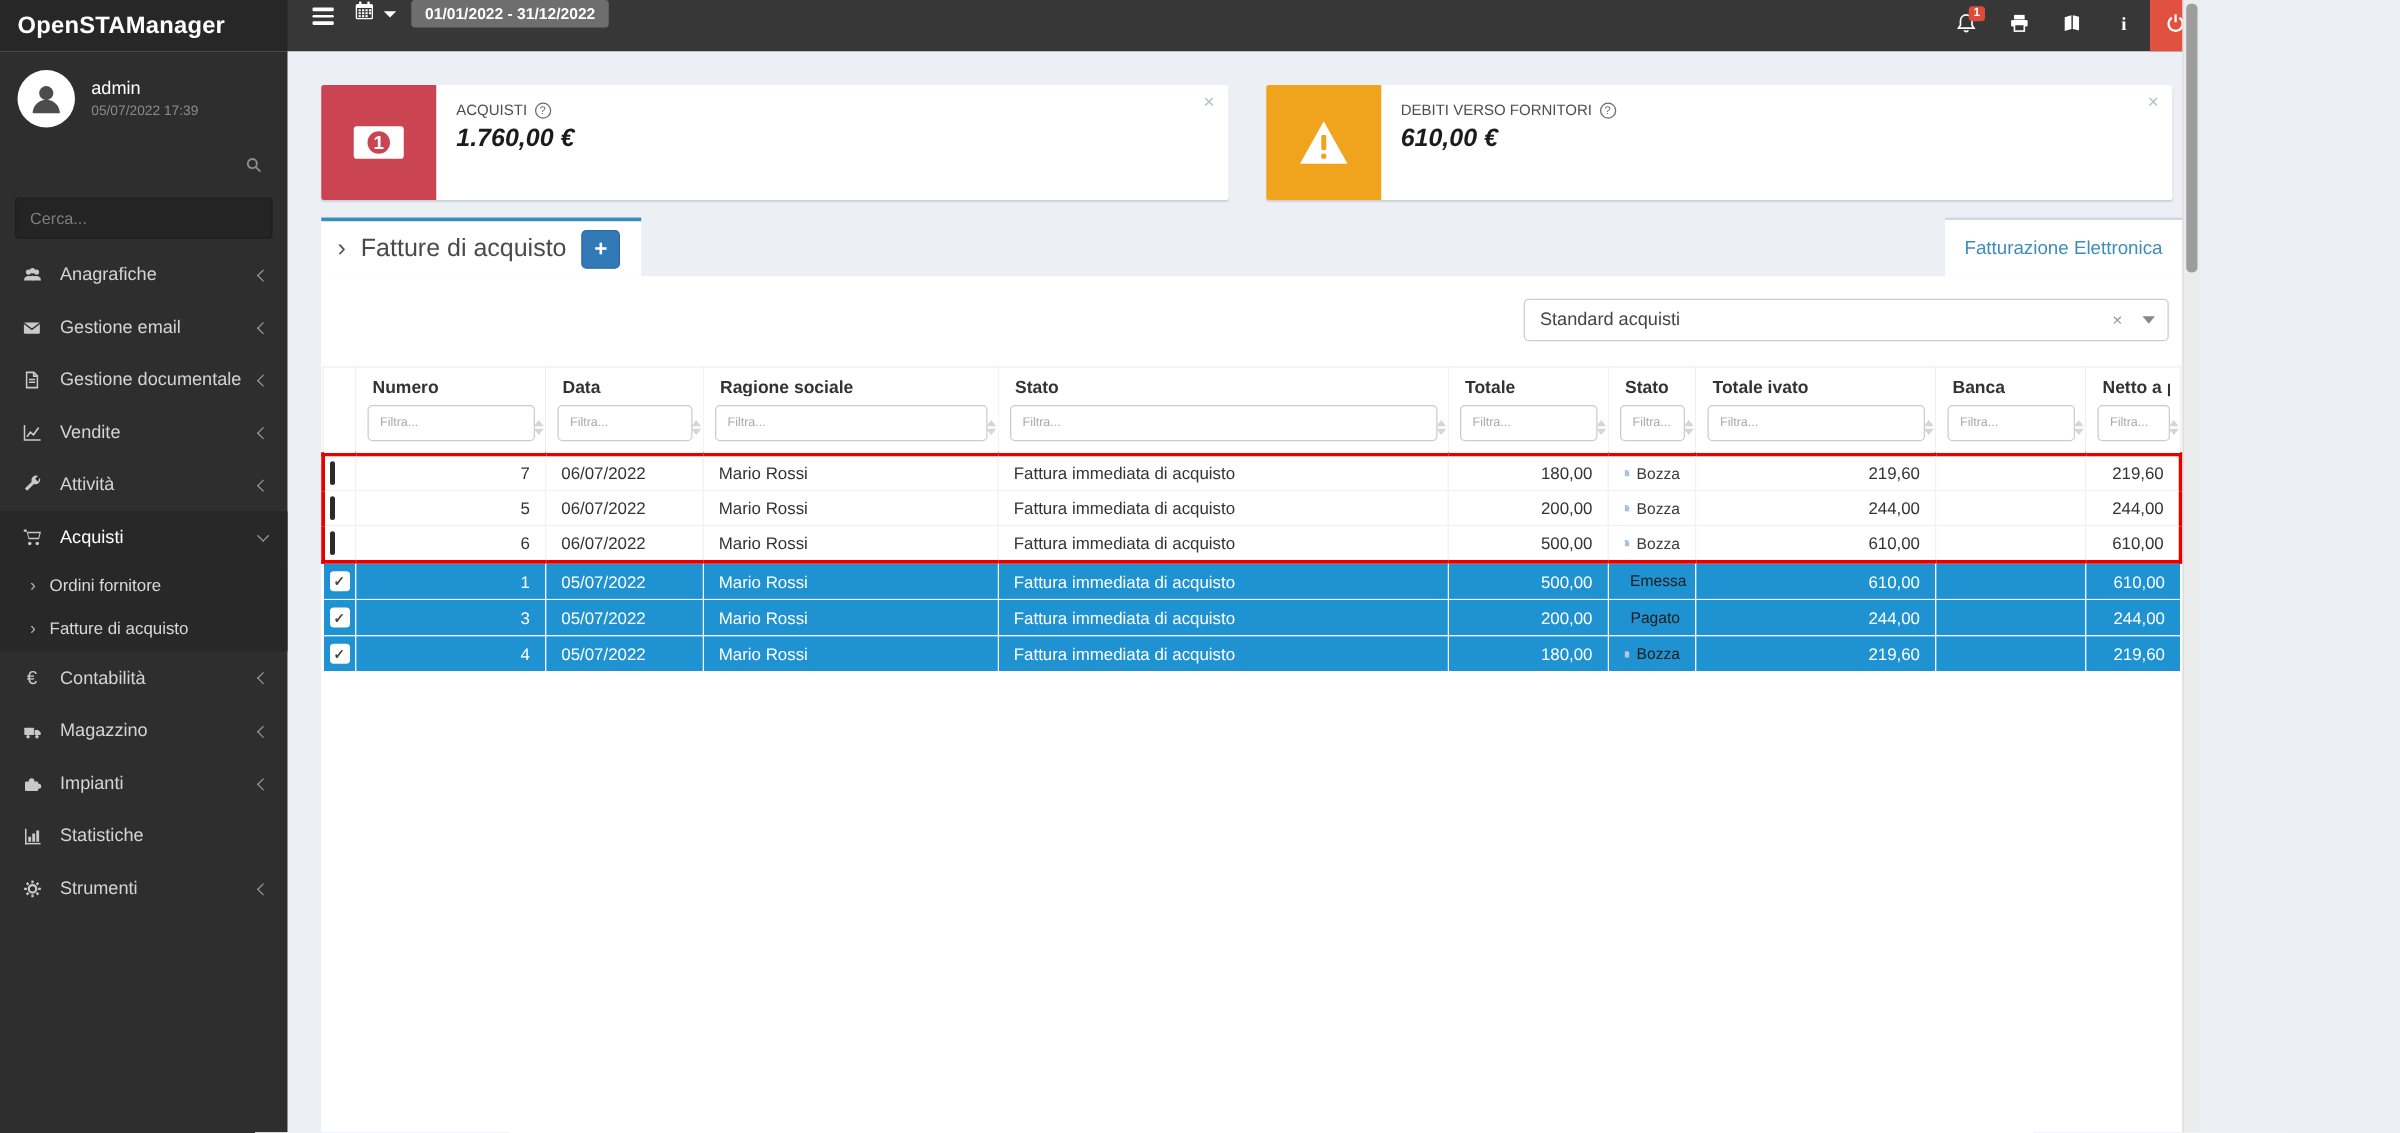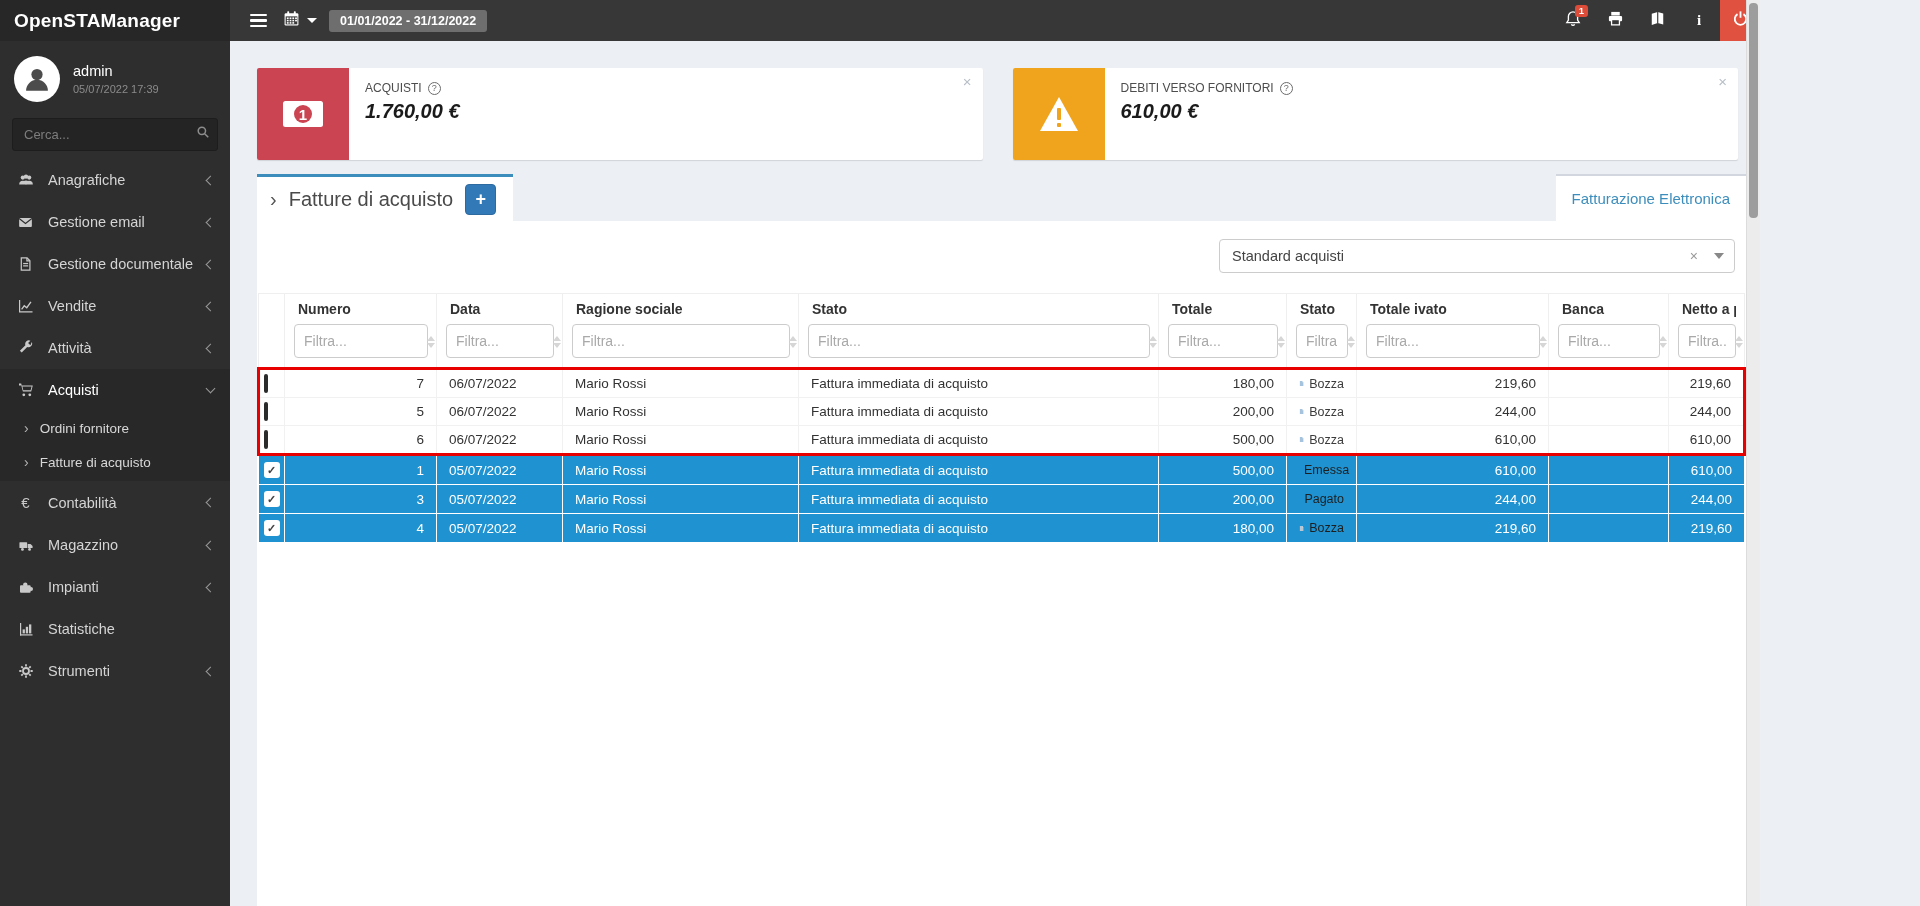--- a/index.html
+++ b/index.html
@@ -4,21 +4,21 @@
 <style>
   * { margin:0; padding:0; box-sizing:border-box; }
   html,body { background:#ecf0f5; }
   .app { position:relative; width:1760px; height:906px; overflow:hidden;
          font-family:"Liberation Sans", sans-serif; background:#ecf0f5; }
 
   
   .topbar { position:absolute; top:0; left:0; right:0; height:41px; background:#373737; display:flex; z-index:6; }
   .logo { width:230px; background:#272727; color:#fff; font-weight:bold; font-size:19px;
           display:flex; align-items:center; padding-left:14px; letter-spacing:.2px; cursor:pointer; }
-  .topbar-main { flex:1; display:flex; align-items:center; gap:12px; padding-left:16px; }
+  .topbar-main { flex:1; display:flex; align-items:flex-start; gap:12px; padding-left:16px; }
   .hamburger { display:flex; flex-direction:column; gap:3px; cursor:pointer; padding:6px 4px; }
   .hamburger i { width:17px; height:2.5px; background:#fff; border-radius:1px; display:block; }
   .cal-btn { display:flex; align-items:center; gap:7px; color:#fff; cursor:pointer; }
   .caret-down { width:0; height:0; border-left:5px solid transparent; border-right:5px solid transparent; border-top:5px solid #fff; }
   .date-pill { background:#6e6e6e; color:#fff; font-size:12.5px; font-weight:bold; padding:4px 11px; border-radius:3px; cursor:pointer; }
   .topbar-right { margin-left:auto; display:flex; align-items:center; height:100%; }
   .top-icon { width:42px; height:100%; display:flex; align-items:center; justify-content:center; position:relative; color:#fff; cursor:pointer; }
   .badge { position:absolute; top:5px; right:6px; background:#dd4b39; color:#fff; font-size:9.5px;
            font-weight:bold; padding:1px 4px; border-radius:3px; line-height:1.1; }
   .info-i { color:#fff; font-weight:bold; font-size:15px; font-family:"Liberation Serif", serif; }
@@ -28,21 +28,21 @@
   .scrollbar { position:absolute; top:0; right:0; bottom:0; width:14px; background:#ececec; border-left:1px solid #dcdcdc; z-index:7; }
   .scroll-thumb { position:absolute; top:3px; left:2px; width:9px; height:215px; background:#9d9d9d; border-radius:4px; }
 
   
   .sidebar { position:absolute; top:41px; left:0; bottom:0; width:230px; background:#2e2e2e; color:#ccc; z-index:5; }
   .user-panel { display:flex; gap:13px; align-items:center; padding:15px 14px 12px; }
   .avatar { width:46px; height:46px; background:#fff; border-radius:50%; display:flex; align-items:center; justify-content:center; color:#4c4c4c; flex:none; }
   .user-name { color:#fff; font-size:14.5px; font-weight:normal; }
   .user-date { color:#8b8b8b; font-size:11px; margin-top:4px; }
   .search-wrap { margin:4px 12px 8px; position:relative; }
-  .search-input { width:100%; background:#242424; border:1px solid #1d1d1d; color:#3b82f6; padding:8px 32px 8px 11px; font-size:13px; border-radius:3px; outline:none; }
+  .search-input { width:100%; background:#242424; border:1px solid #1d1d1d; color:#3b82f6; padding:8px 32px 8px 11px; font-size:13px; border-radius:3px; outline:none;margin-top:40px; }
   .search-input::placeholder { color:#7d7d7d; }
   .search-btn { position:absolute; right:8px; top:7px; color:#8d8d8d; background:none; border:none; cursor:pointer; }
   .menu { list-style:none; font-size:14.5px; margin-top:4px; }
   .menu-item { display:flex; align-items:center; gap:13px; padding:13px 16px; color:#d4d4d4; cursor:pointer; }
   .menu-item .micon { width:19px; display:flex; justify-content:center; color:#c9c9c9; font-size:15px; }
   .chev { margin-left:auto; width:7px; height:7px; border-left:1.6px solid #9a9a9a; border-bottom:1.6px solid #9a9a9a; transform:rotate(45deg); }
   .chev.down { transform:rotate(-45deg); margin-top:-3px; }
   .menu-item.active-parent { background:#282828; color:#fff; }
   .submenu { list-style:none; background:#282828; padding-bottom:2px; }
   .submenu-item { display:flex; align-items:center; gap:11px; padding:9px 16px 9px 24px; font-size:13.5px; color:#d8d8d8; cursor:pointer; }
@@ -76,21 +76,21 @@
   .select2 { width:516px; height:34px; border:1px solid #ccc; border-radius:4px; display:flex; align-items:center;
              padding:0 10px 0 12px; font-size:14.5px; color:#444; cursor:pointer; background:#fff; }
   .select2-value { flex:1; }
   .select2-clear { color:#999; font-size:14px; margin-right:16px; cursor:pointer; }
   .select2-caret { width:0; height:0; border-left:5px solid transparent; border-right:5px solid transparent; border-top:6px solid #888; cursor:pointer; }
 
   
   table { width:100%; border-collapse:collapse; table-layout:fixed; font-size:13.5px; color:#333; }
   th { border:1px solid #efefef; background:#fff; text-align:left; vertical-align:top; padding:7px 8px 9px 9px; position:relative; }
   .th-label { font-weight:bold; font-size:14px; color:#333; margin:0 0 7px 4px; white-space:nowrap; overflow:hidden; }
-  .filter-input { width:100%; border:1px solid #ccc; border-radius:4px; padding:8px 9px; font-size:14px; color:#555; outline:none; }
+  .filter-input { width:100%; border:1px solid #ccc; border-radius:4px; padding:8px 9px; font-size:10px; color:#555; outline:none; }
   .filter-input::placeholder { color:#a9a9a9; }
   .carets { position:absolute; right:1px; top:42px; display:flex; flex-direction:column; gap:2px; cursor:pointer; }
   .carets .up { width:0; height:0; border-left:4px solid transparent; border-right:4px solid transparent; border-bottom:5px solid #d6d6d6; }
   .carets .dn { width:0; height:0; border-left:4px solid transparent; border-right:4px solid transparent; border-top:5px solid #d6d6d6; }
   td { border:1px solid #f1f1f1; padding:6px 12px; height:19px; overflow:hidden; white-space:nowrap; }
   td.num { text-align:right; }
   td.cb-cell { padding:6px 4px; }
   .checkbox { width:13px; height:13px; border:2px solid #2b2b2b; border-radius:3px; margin:0 auto; background:#fff; cursor:pointer; }
   .checkbox.checked { width:16px; height:16px; border:none; background:#fff; display:flex; align-items:center;
                       justify-content:center; color:#444; font-size:11px; font-weight:bold; }

